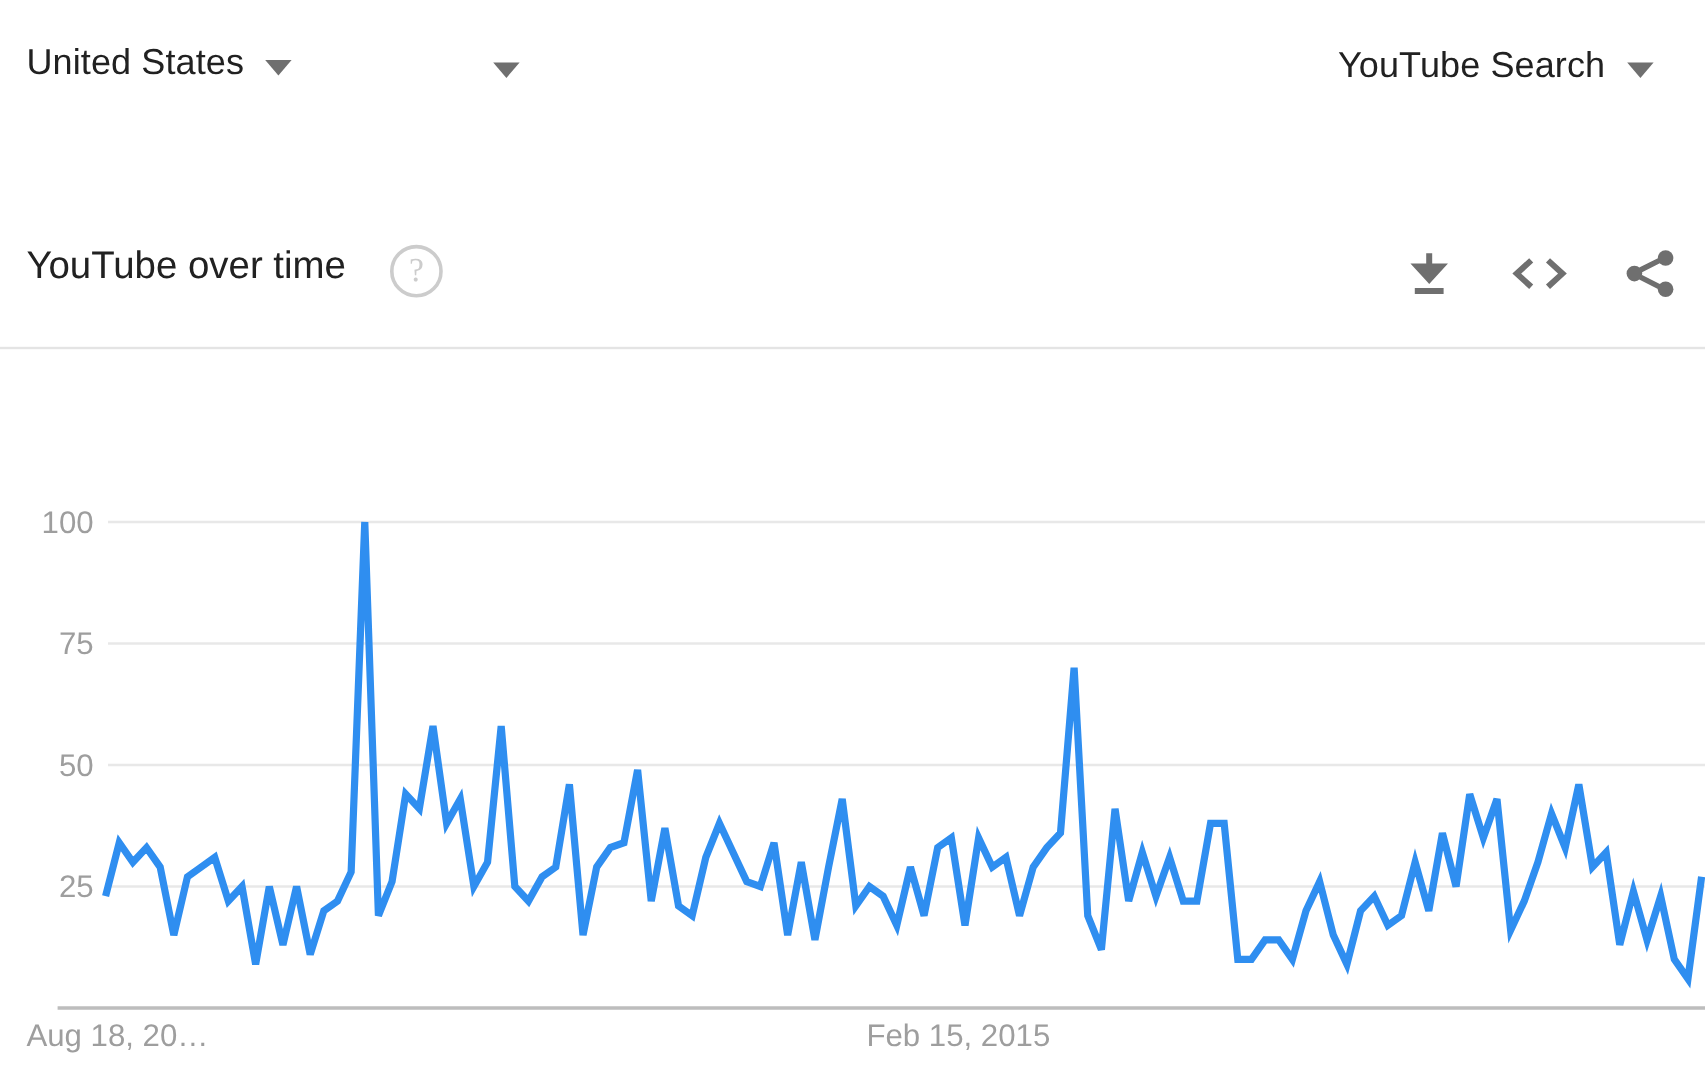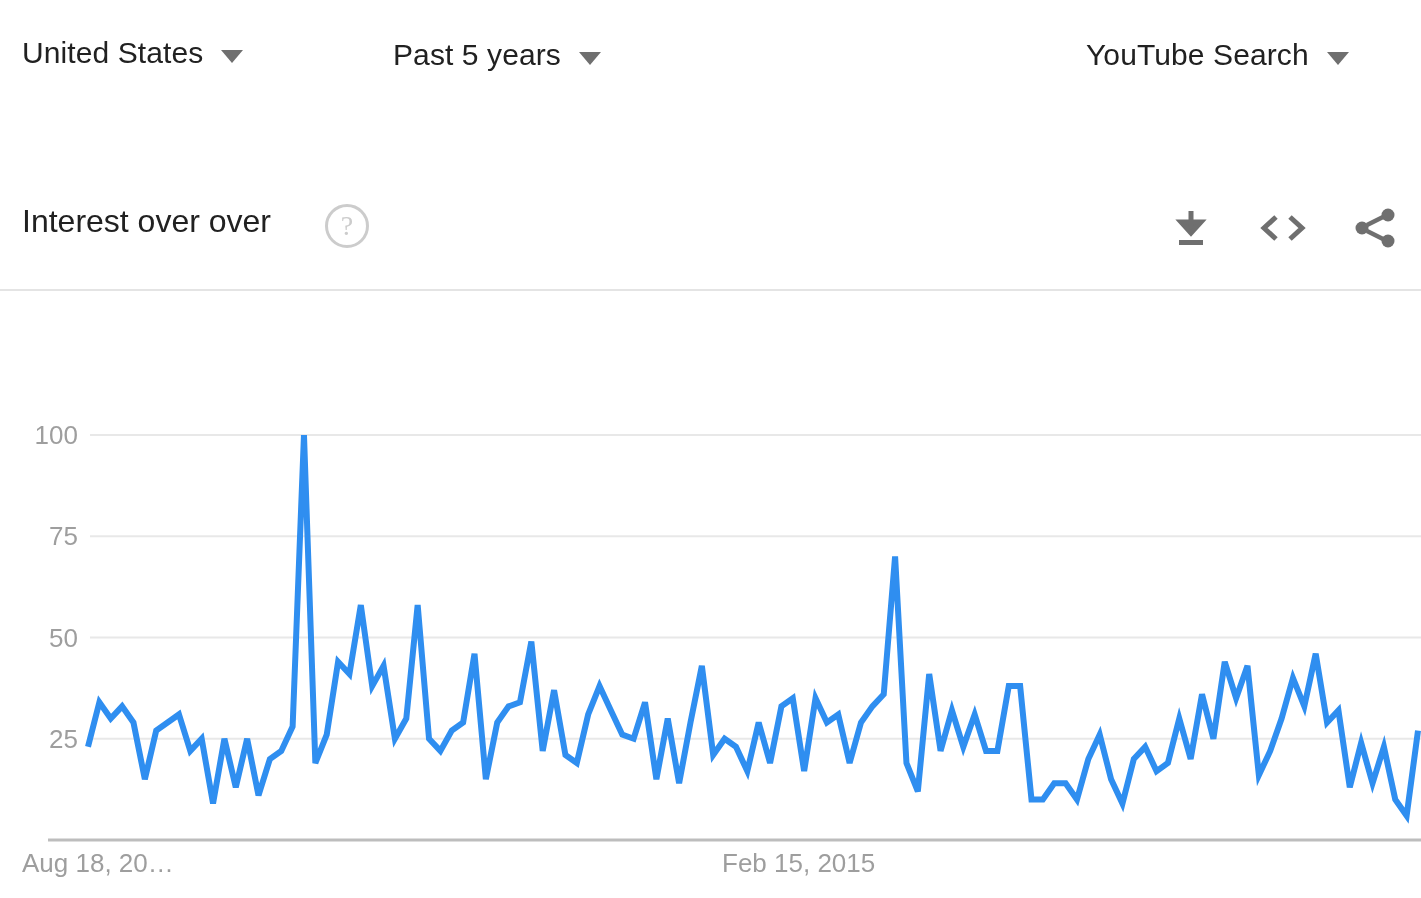--- a/index.html
+++ b/index.html
@@ -45,21 +45,21 @@
     border-left: 11px solid transparent;
     border-right: 11px solid transparent;
     border-top: 13px solid #6f6f6f;
     flex: none;
     position: relative;
     top: 3px;
   }
   #f-country { position: absolute; left: 22px;  top: 22px; justify-content: center; }
   #f-time    { position: absolute; left: 393px; top: 24px; }
   #f-cat     { position: absolute; left: 745px; top: 24px; }
-  #f-prop    { position: absolute; left: 1086px;top: 24px; justify-content: center; }
+  #f-prop    { position: absolute; left: 1115px;top: 24px; justify-content: center; }
 
   
   .section-header {
     position: absolute;
     left: 0; top: 190px;
     width: 1421px;
     height: 101px;
     border-bottom: 2px solid #e4e4e4;
     box-sizing: border-box;
   }
@@ -139,31 +139,30 @@
 </style>
 </head>
 <body>
 
 <div class="filter-bar">
   <div class="filter" id="f-country">
     <span class="filter-label">United States</span>
     <span class="caret"></span>
   </div>
   <div class="filter" id="f-time">
-    <span class="filter-label">Past 5 years</span>
     <span class="caret"></span>
   </div>
   <div class="filter" id="f-prop">
     <span class="filter-label">YouTube Search</span>
     <span class="caret"></span>
   </div>
 </div>
 
 <div class="section-header">
-  <div class="section-title">Interest over over</div>
+  <div class="section-title">YouTube over time</div>
   <div class="help-icon">?</div>
 
   <div class="header-actions">
     <div class="action-btn">
       <span>
         <svg width="48" height="48" viewBox="0 0 48 48" aria-hidden="true">
           <path d="M24 7 v17 M24 29 l-10 -11 h20 z" fill="#6f6f6f" stroke="#6f6f6f" stroke-width="5" stroke-linejoin="miter"></path>
           <rect x="12" y="36" width="24" height="5" fill="#6f6f6f"></rect>
         </svg>
       </span>

